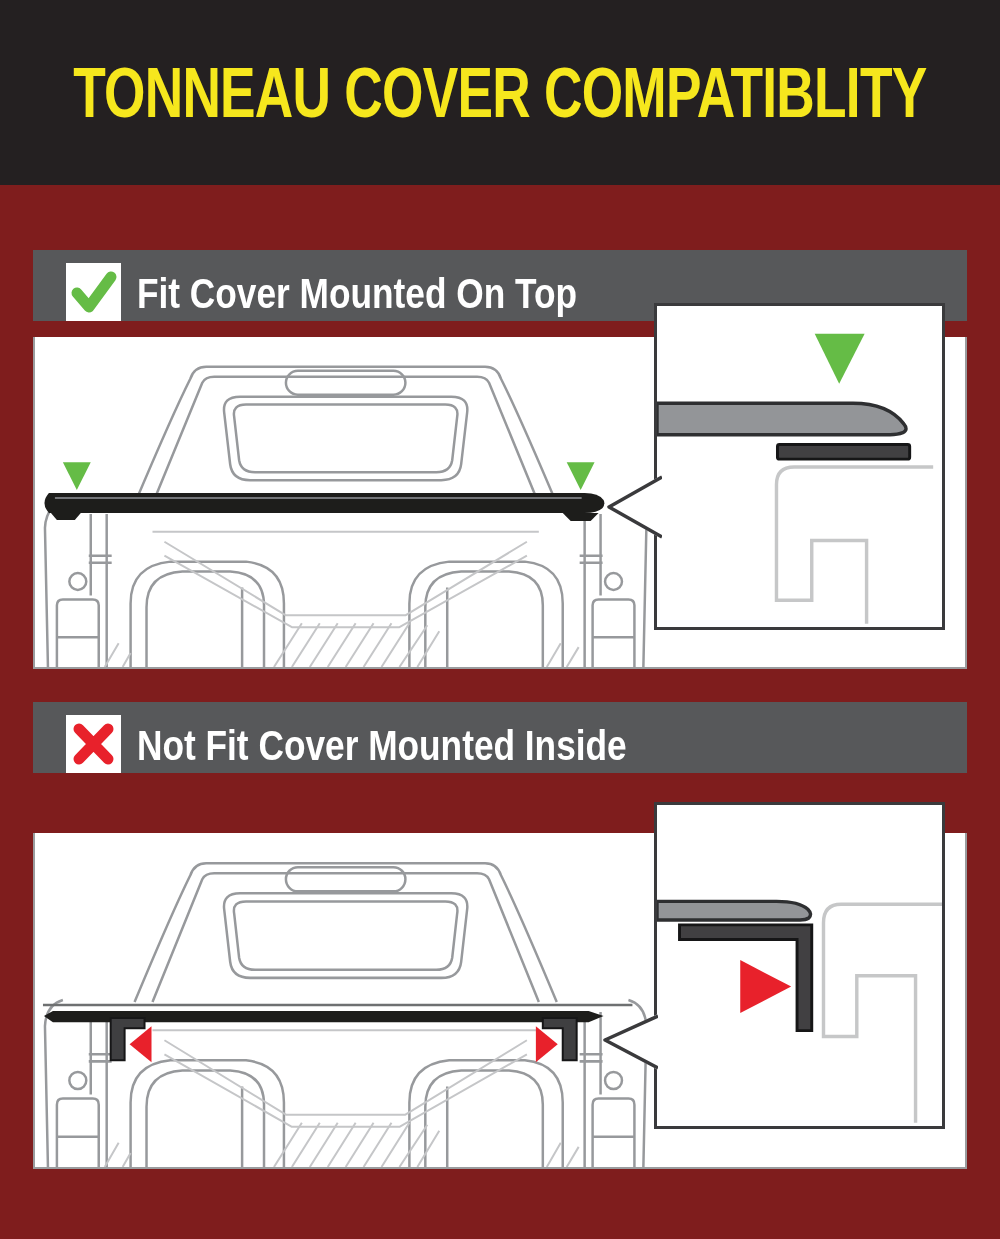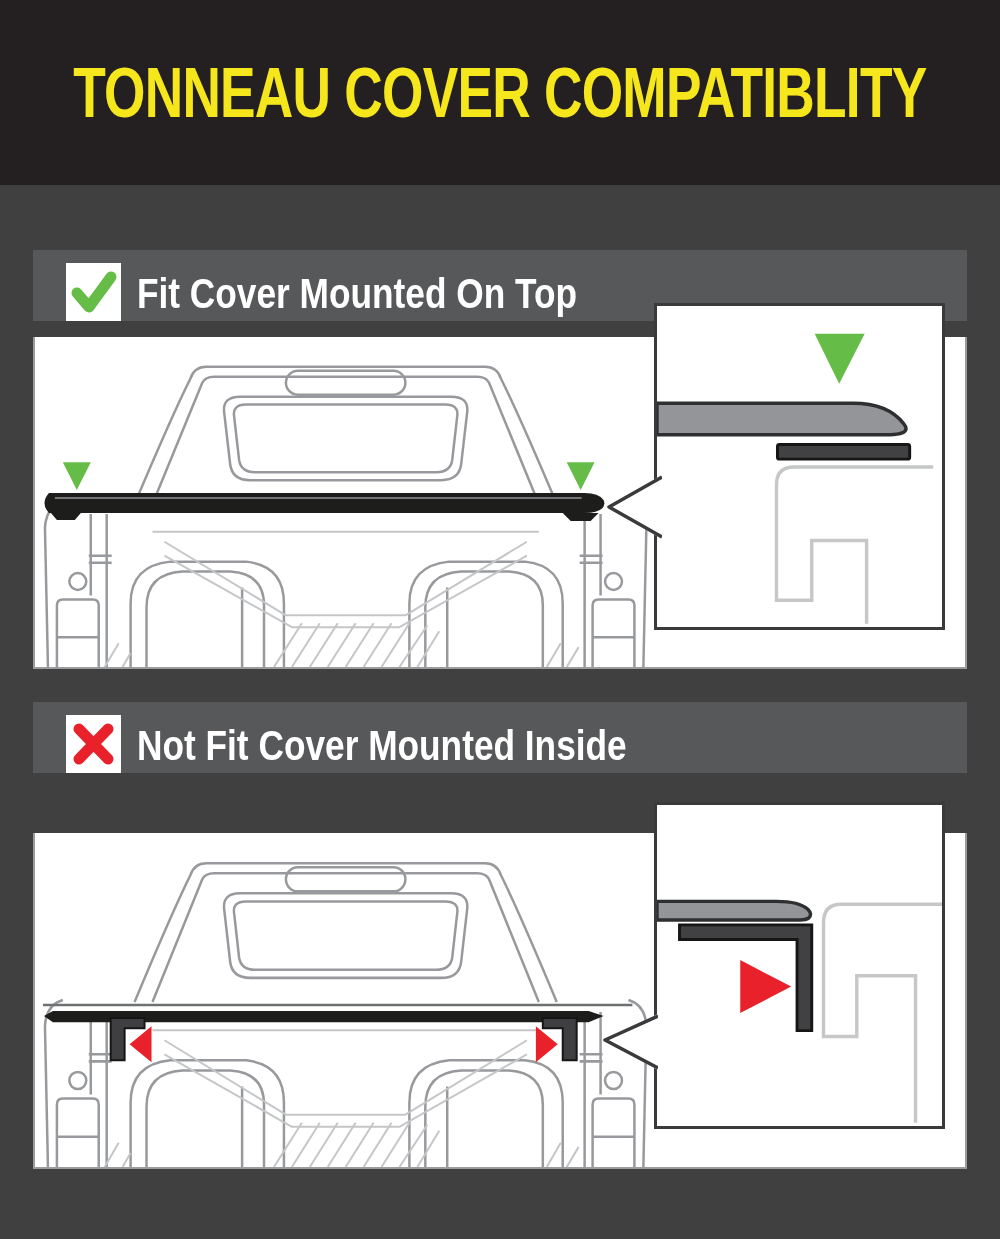--- a/index.html
+++ b/index.html
@@ -1,16 +1,16 @@
 <!DOCTYPE html>
 <html><head>
 <meta charset="utf-8">
 <style>
   html,body{margin:0;padding:0;background:#ffffff;}
-  #page{position:relative;width:1000px;height:1239px;background:#404040;overflow:hidden;
+  #page{position:relative;width:1000px;height:1239px;background:#7f1d1d;overflow:hidden;
         font-family:"Liberation Sans", sans-serif;}
 
   
   .banner{position:absolute;left:0;top:0;width:1000px;height:185px;background:#242021;
           display:flex;align-items:center;justify-content:center;}
   .banner-title{color:#f6e71d;font-weight:bold;font-size:71px;white-space:nowrap;
                 transform:scaleX(0.75);transform-origin:center;letter-spacing:-1px;line-height:1;}
 
   
   .panel-header{position:absolute;left:33px;width:934px;height:71px;background:#57585a;}

